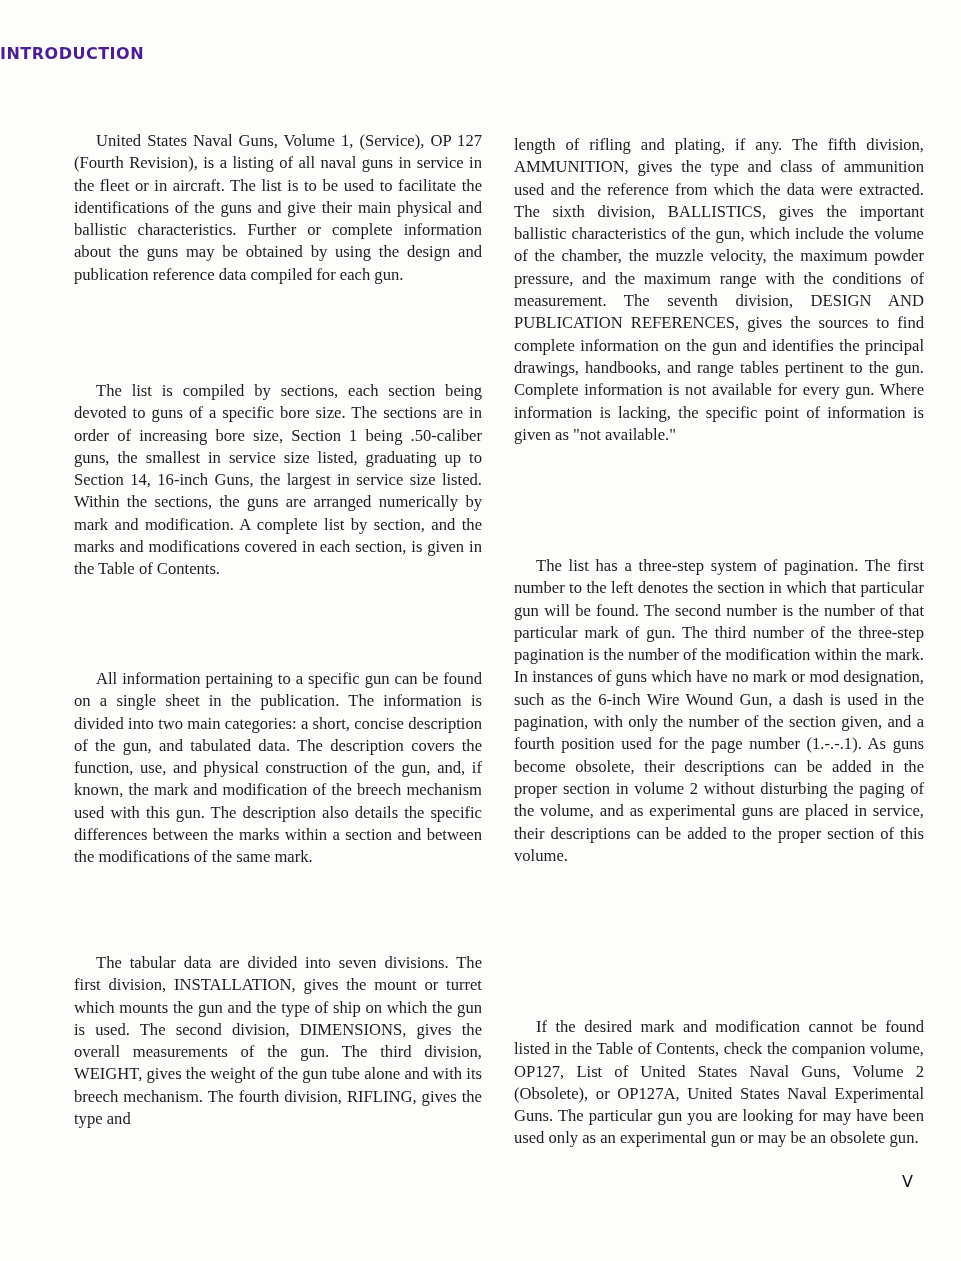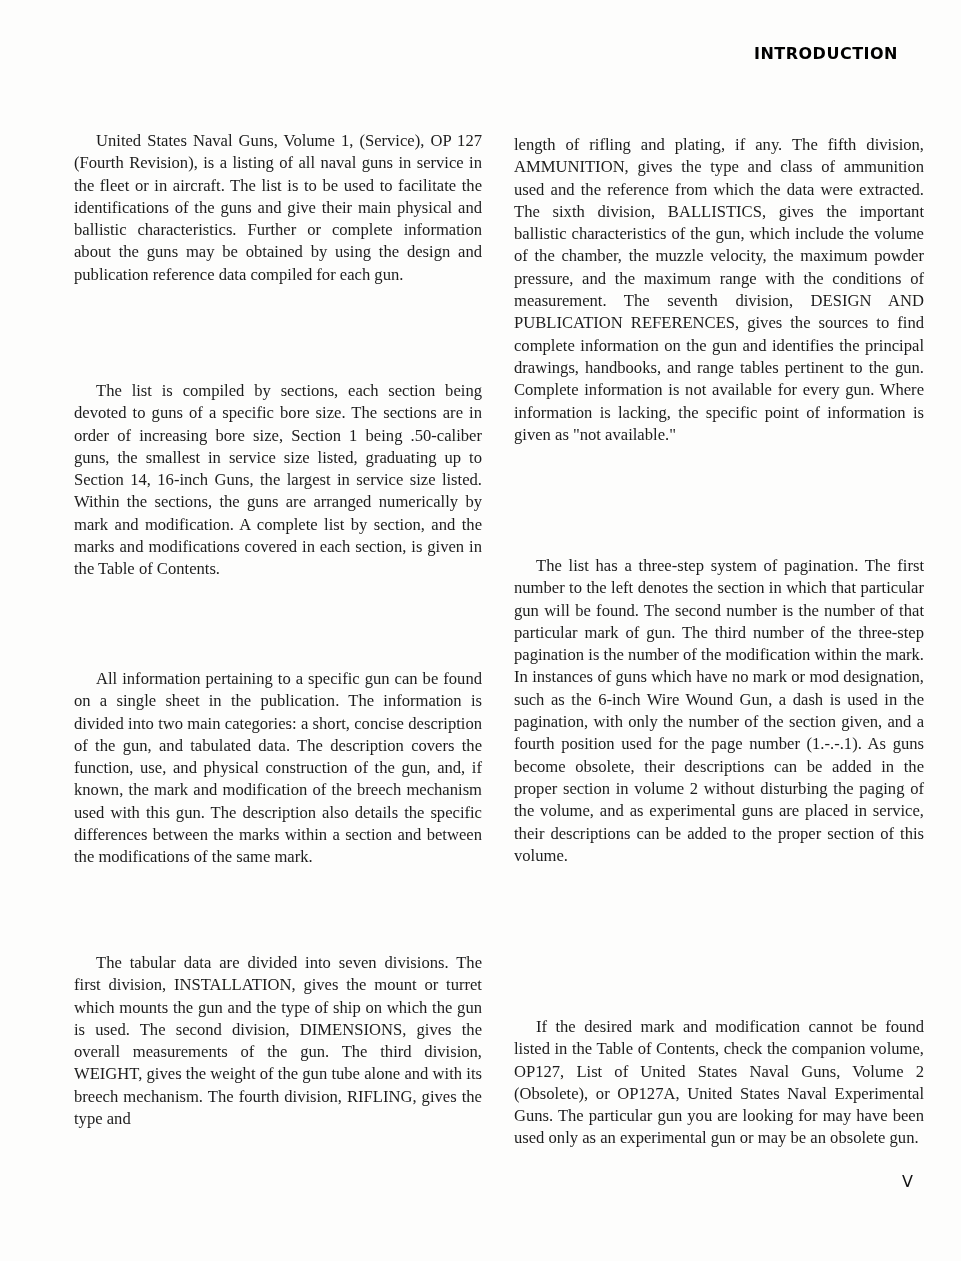--- a/index.html
+++ b/index.html
@@ -19,26 +19,26 @@
       position: absolute;
       left: 0; top: 0;
       width: 961px; height: 1261px;
       background: #fdfdfc;
     }
     .title {
       position: absolute;
       top: 44px;
       left: 0;
       width: 898px;
-      text-align: right;
+      text-align: left;
       font-family: "DejaVu Sans", "Liberation Sans", sans-serif;
       font-weight: bold;
       font-size: 16px;
       letter-spacing: 0.5px;
-      color: #000000;
+      color: #4c1d95;
     }
     .col {
       position: absolute;
       font-size: 16.6px;
       line-height: 22.3px;
       text-align: justify;
       color: #1c1c1c;
     }
     .col.left { left: 62px; width: 408px; }
     .col.right { left: 502px; width: 410px; }

